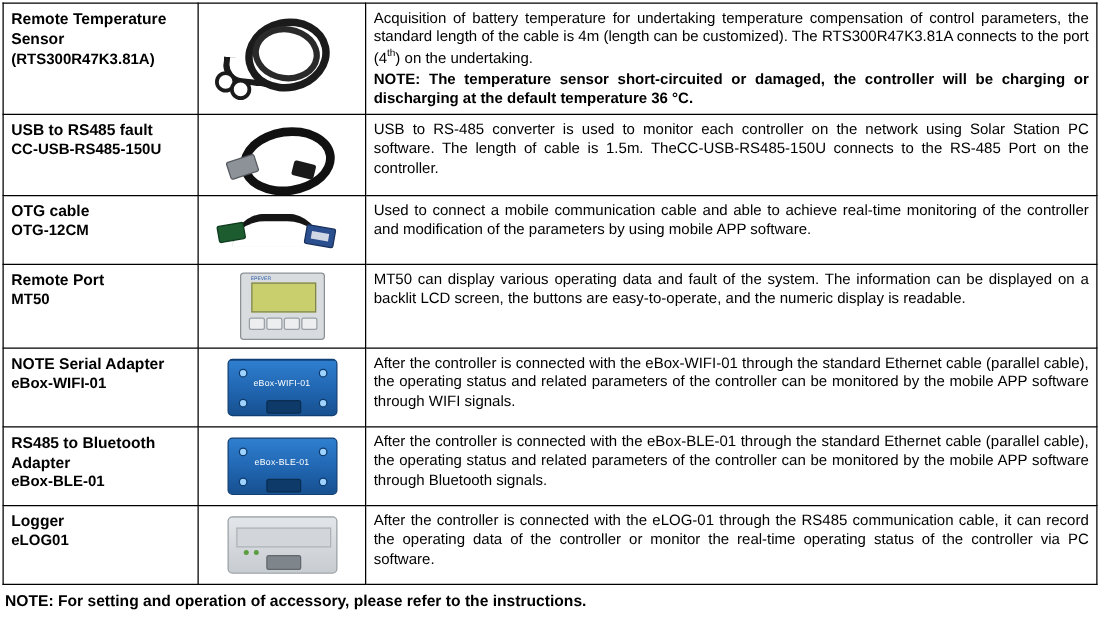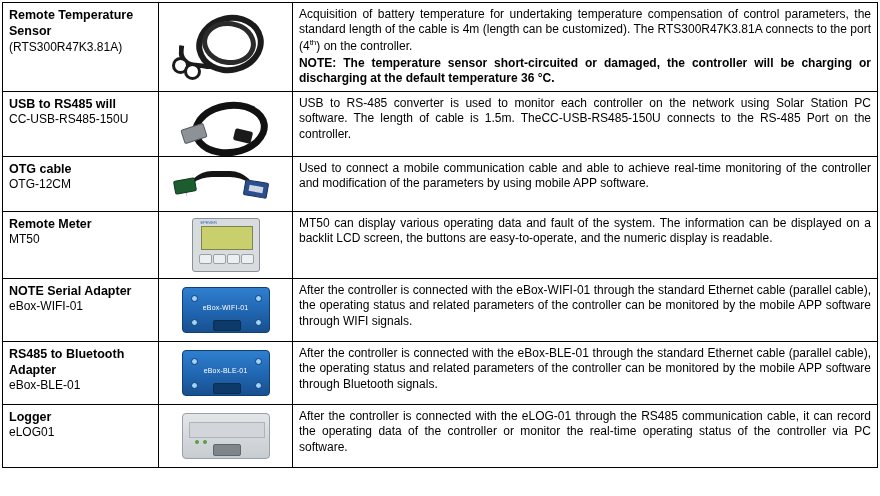--- a/index.html
+++ b/index.html
@@ -48,21 +48,21 @@
     padding-left: 8px;
     padding-right: 8px;
   }
   .name-main {
     font-weight: bold;
     font-size: 12.5px;
     display: block;
     line-height: 1.3;
   }
   .name-sub {
-    font-weight: normal;
+    font-weight: bold;
     font-size: 12px;
     display: block;
     line-height: 1.3;
   }
   .desc p {
     margin: 0;
     text-align: justify;
   }
   .desc p.note {
     font-weight: bold;
@@ -302,29 +302,29 @@
           <div class="pic coil-wrap">
             <div class="coil"></div>
             <div class="coil2"></div>
             <div class="coil-tail"></div>
             <div class="lug a"></div>
             <div class="lug b"></div>
           </div>
         </td>
         <td class="c-desc">
           <div class="desc">
-            <p><span>Acquisition of battery temperature for undertaking temperature compensation of control parameters, the standard length of the cable is 4m (length can be customized). The RTS300R47K3.81A connects to the port (4</span><sup>th</sup><span>) on the controller.</span></p>
+            <p><span>Acquisition of battery temperature for undertaking temperature compensation of control parameters, the standard length of the cable is 4m (length can be customized). The RTS300R47K3.81A connects to the port (4</span><sup>th</sup><span>) on the undertaking.</span></p>
             <p class="note">NOTE: The temperature sensor short-circuited or damaged, the controller will be charging or discharging at the default temperature 36 °C.</p>
           </div>
         </td>
       </tr>
 
       <tr>
         <td class="c-name">
-          <span class="name-main">USB to RS485 will</span>
+          <span class="name-main">USB to RS485 fault</span>
           <span class="name-sub">CC-USB-RS485-150U</span>
         </td>
         <td class="c-img">
           <div class="pic usbcoil-wrap">
             <div class="usb-loop"></div>
             <div class="usb-head"></div>
             <div class="usb-head2"></div>
           </div>
         </td>
         <td class="c-desc">
@@ -348,21 +348,21 @@
         </td>
         <td class="c-desc">
           <div class="desc">
             <p>Used to connect a mobile communication cable and able to achieve real-time monitoring of the controller and modification of the parameters by using mobile APP software.</p>
           </div>
         </td>
       </tr>
 
       <tr>
         <td class="c-name">
-          <span class="name-main">Remote Meter</span>
+          <span class="name-main">Remote Port</span>
           <span class="name-sub">MT50</span>
         </td>
         <td class="c-img">
           <div class="mt50">
             <div class="brand">EPEVER</div>
             <div class="screen"></div>
             <div class="btn b1"></div>
             <div class="btn b2"></div>
             <div class="btn b3"></div>
             <div class="btn b4"></div>
@@ -435,14 +435,15 @@
         <td class="c-desc">
           <div class="desc">
             <p>After the controller is connected with the eLOG-01 through the RS485 communication cable, it can record the operating data of the controller or monitor the real-time operating status of the controller via PC software.</p>
           </div>
         </td>
       </tr>
 
     </tbody>
   </table>
 
+  <div class="footer-note">NOTE: For setting and operation of accessory, please refer to the instructions.</div>
 
 </div>
 
 </body></html>

